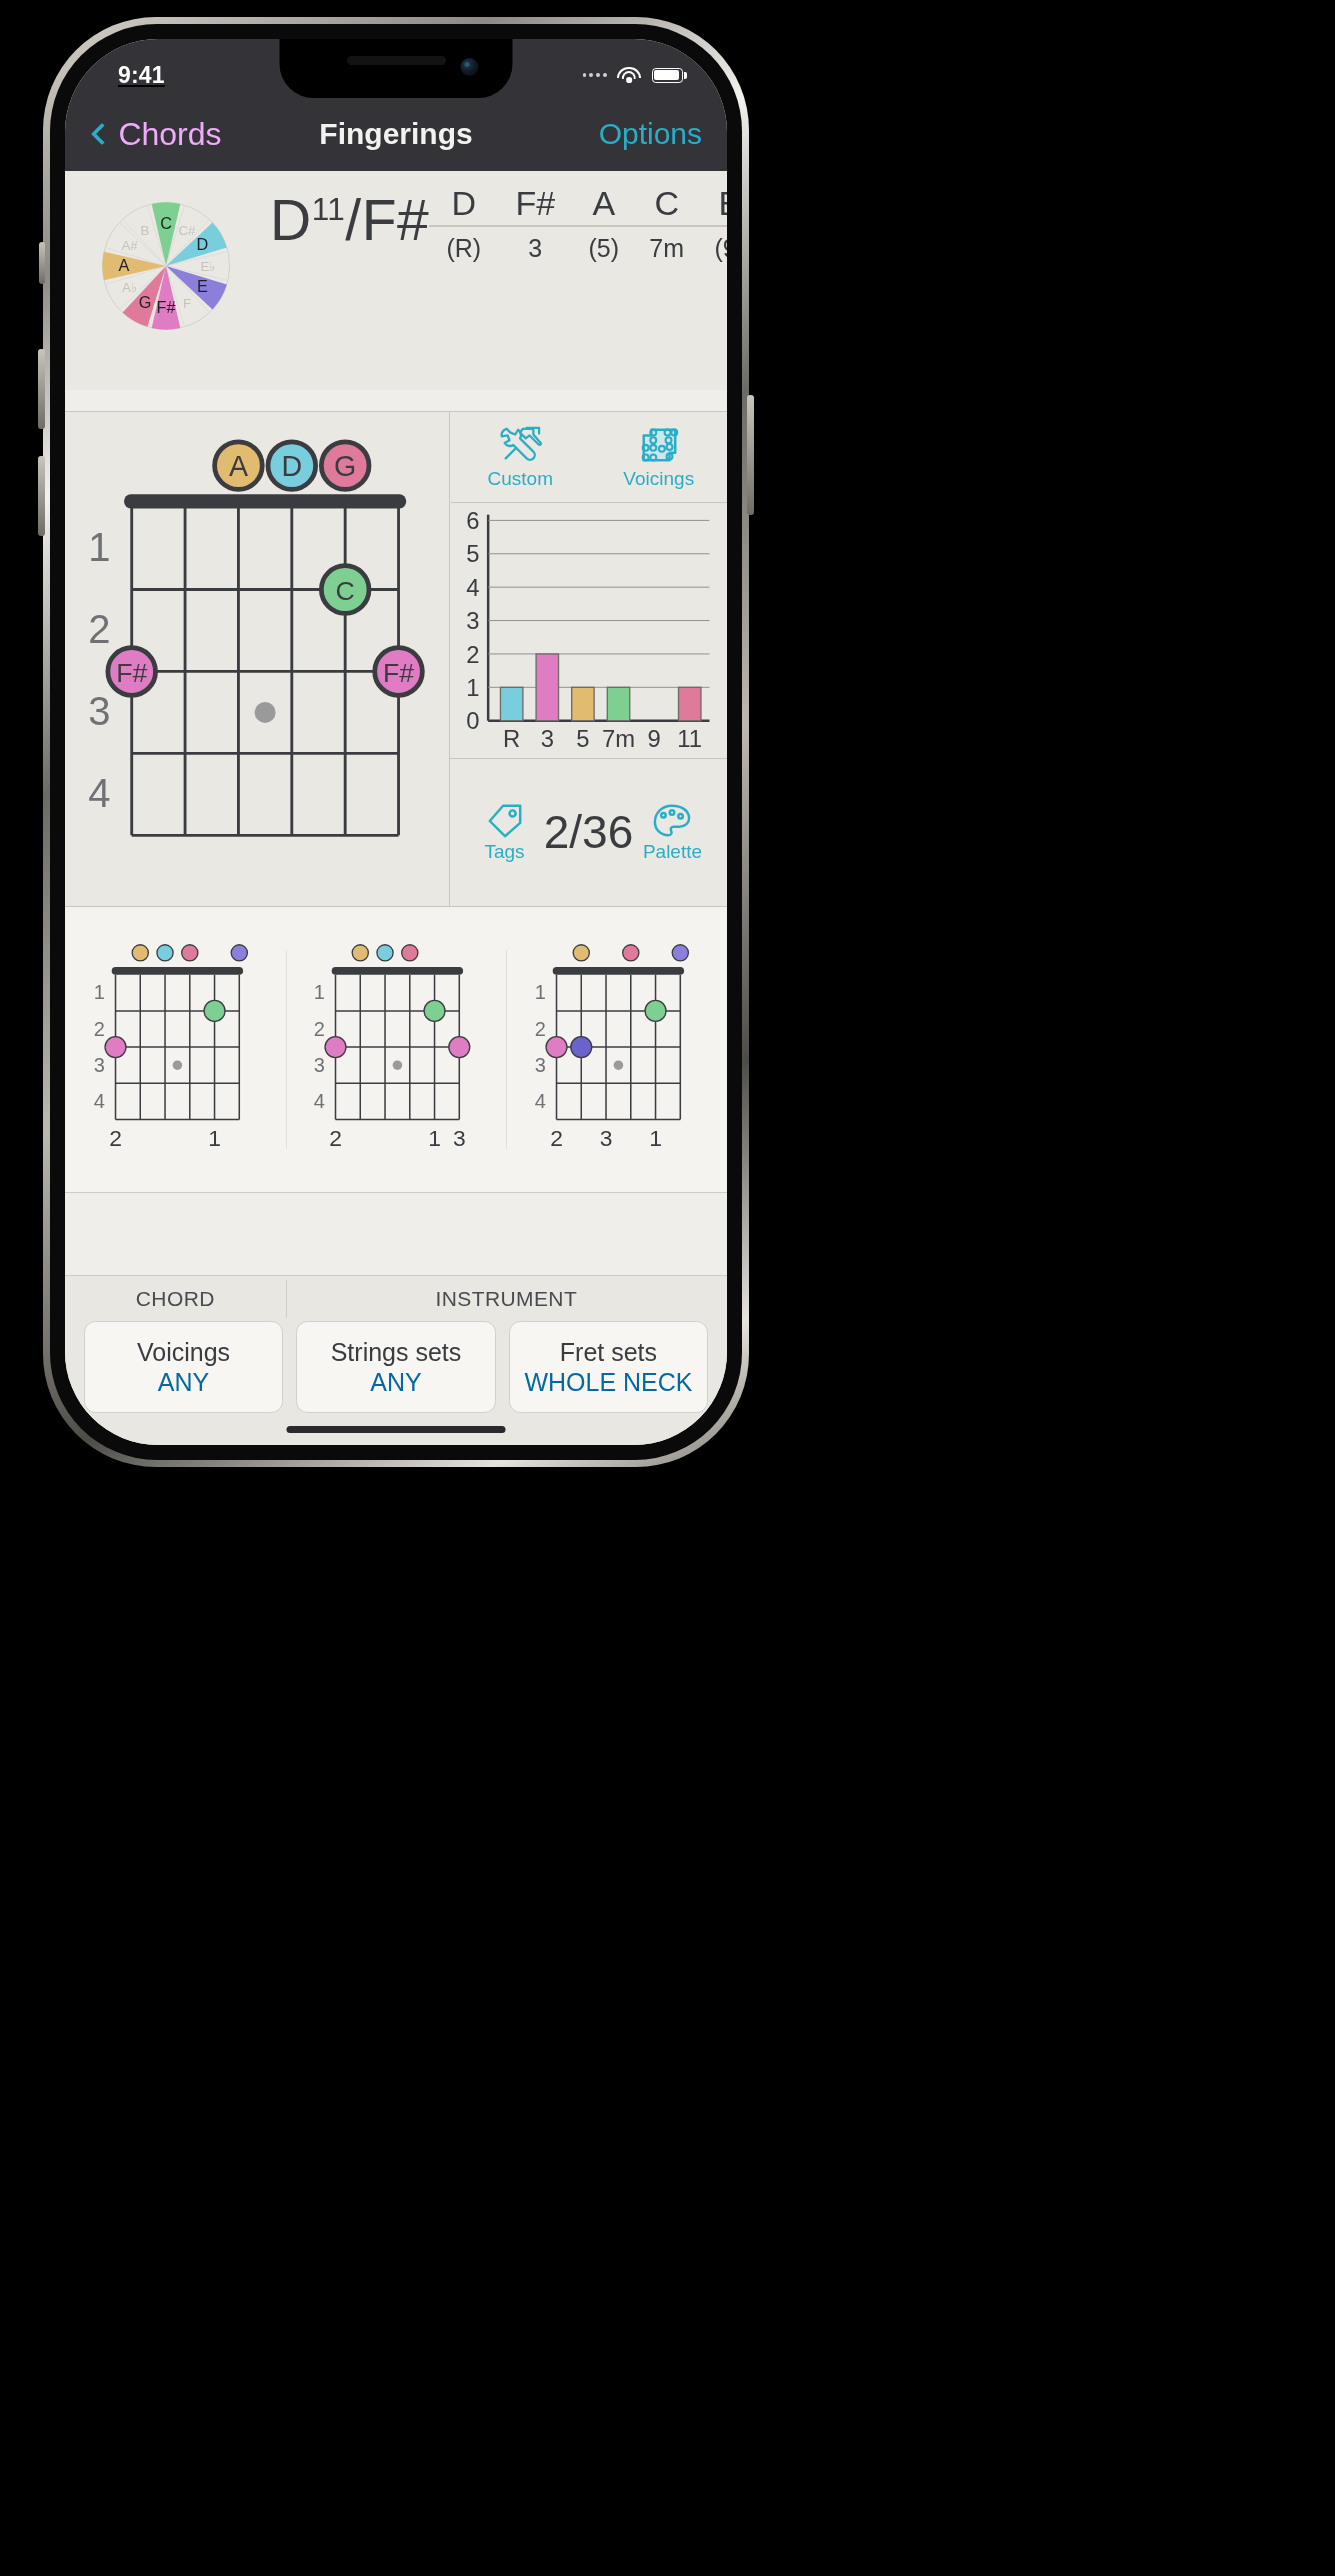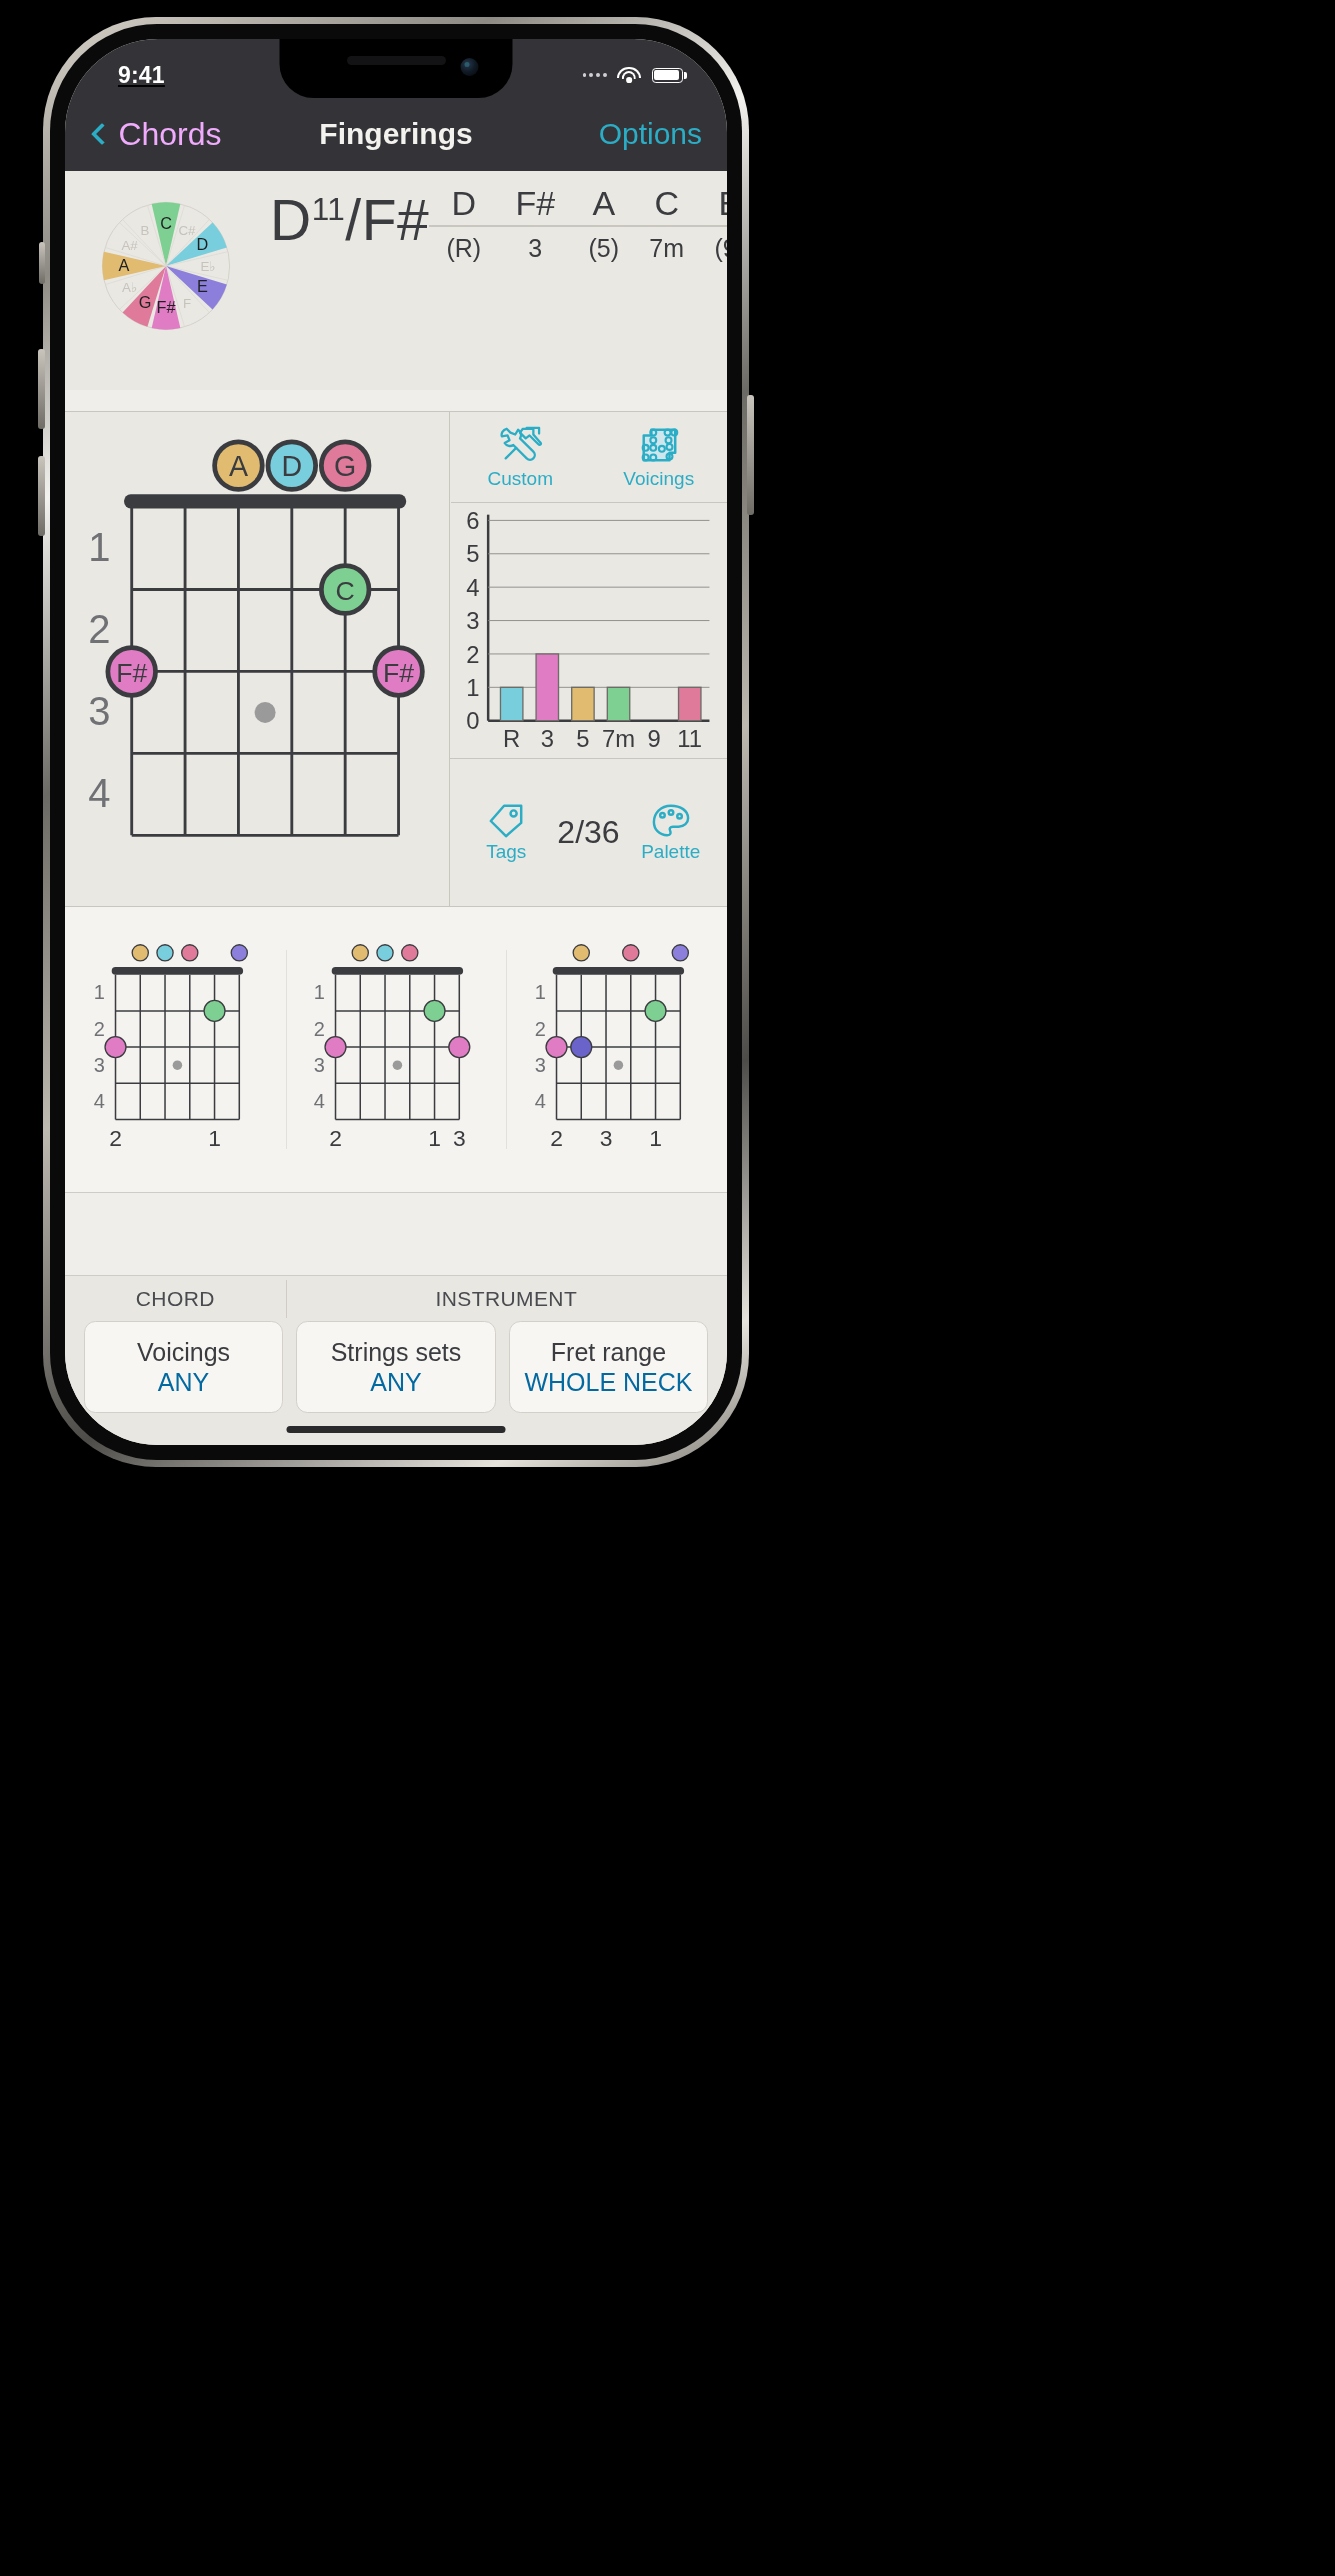--- a/index.html
+++ b/index.html
@@ -137,21 +137,21 @@
 
   .barchart { position:absolute; left:0; top:91px; width:100%; height:258px; }
 
   .bottom-row {
     position:absolute; left:0; bottom:0; width:100%; height:148px;
     border-top:1.4px solid #c9c6c0;
     display:flex; align-items:center; justify-content:space-between; padding: 0 15.3px;
   }
   .tag-cell, .palette-cell { display:flex; flex-direction:column; align-items:center; gap:1px; cursor:pointer; width:82px;}
   .tag-cell .lbl, .palette-cell .lbl { color:#2badc6; font-size:19px; font-weight:300; }
-  .counter { color:#3b3c40; font-size:32px; font-weight:300;text-align:right; }
+  .counter { color:#3b3c40; font-size:46px; font-weight:300;text-align:right; }
 
   
   .variants {
     position:absolute; left:0; top:868px; width:100%; height:286px;
     background:#f4f3ef; display:flex; align-items:center;
     border-bottom:1.4px solid #cfccc6;
   }
   .variant { flex:1; display:flex; align-items:center; justify-content:center; position:relative; cursor:pointer; }
   .variant + .variant::before {
     content:""; position:absolute; left:0; top:10%; height:80%; width:1px; background:#e2e0da;
@@ -517,21 +517,21 @@
           <div class="filter-btns">
             <div class="fbtn">
               <span class="t">Voicings</span>
               <span class="v">ANY</span>
             </div>
             <div class="fbtn">
               <span class="t">Strings sets</span>
               <span class="v">ANY</span>
             </div>
             <div class="fbtn">
-              <span class="t">Fret range</span>
+              <span class="t">Fret sets</span>
               <span class="v">WHOLE NECK</span>
             </div>
           </div>
         </div>
 
         <div class="home-ind"></div>
 
       </div>
     </div>
   </div>

